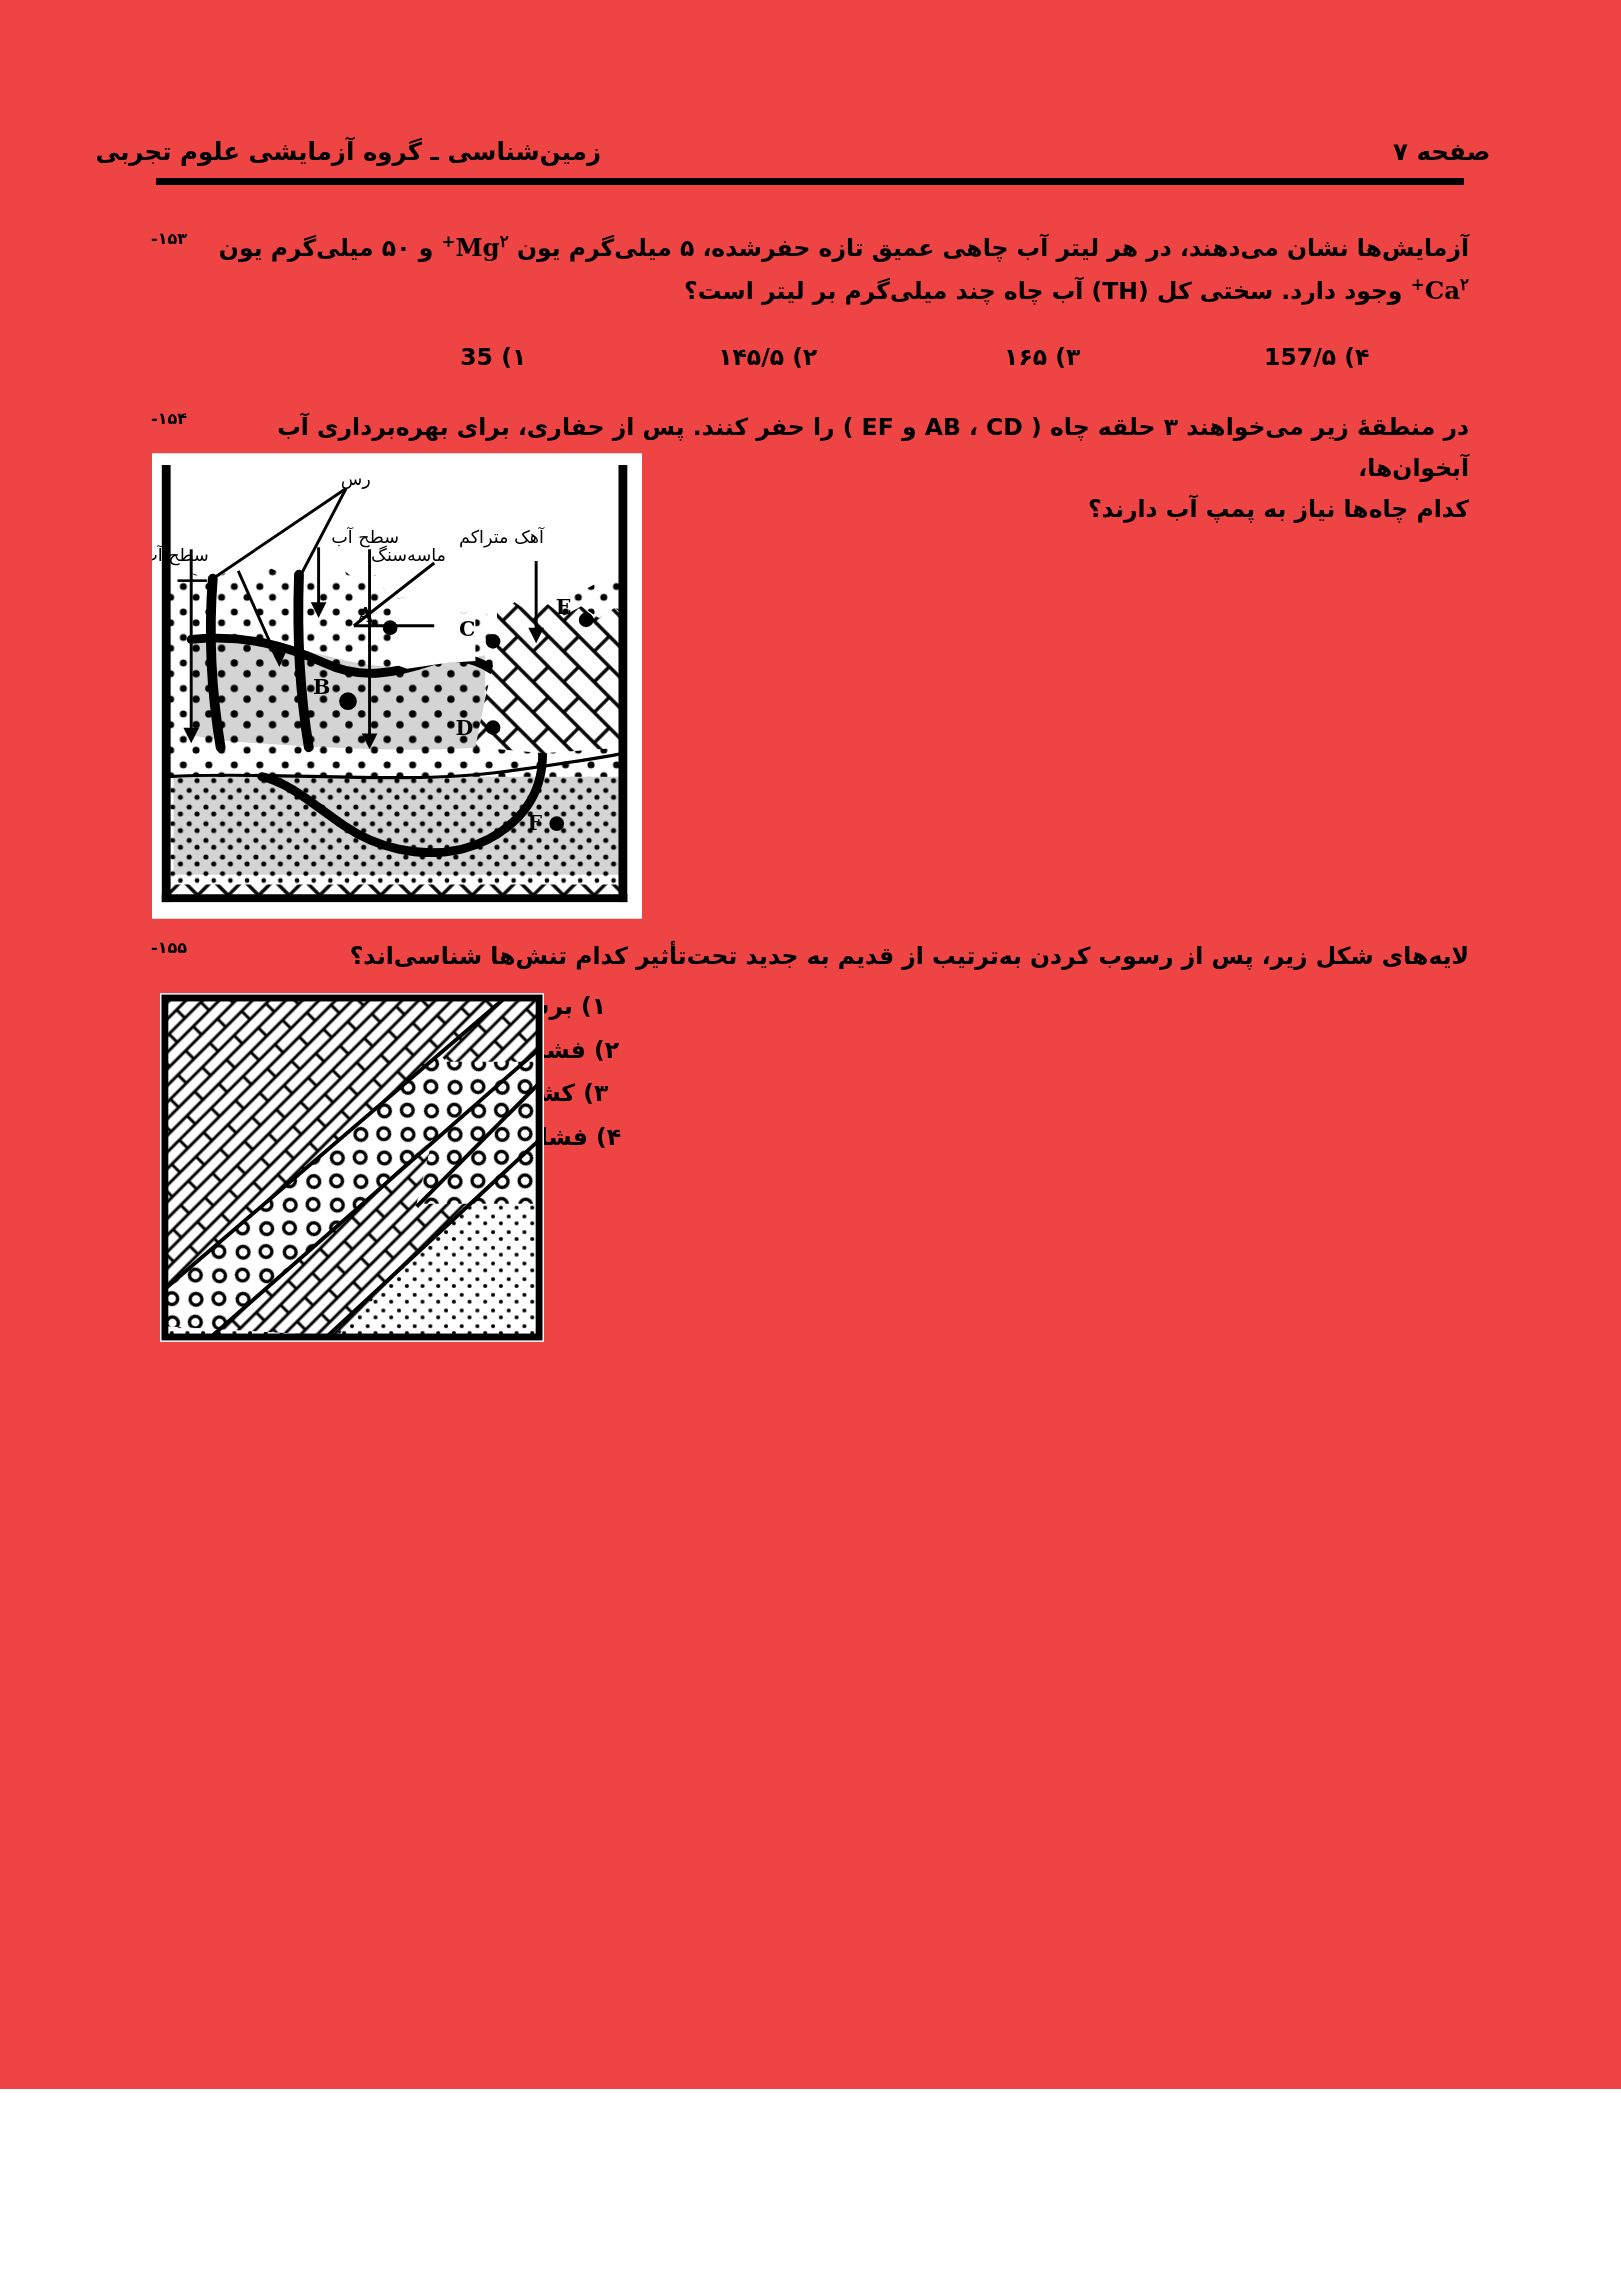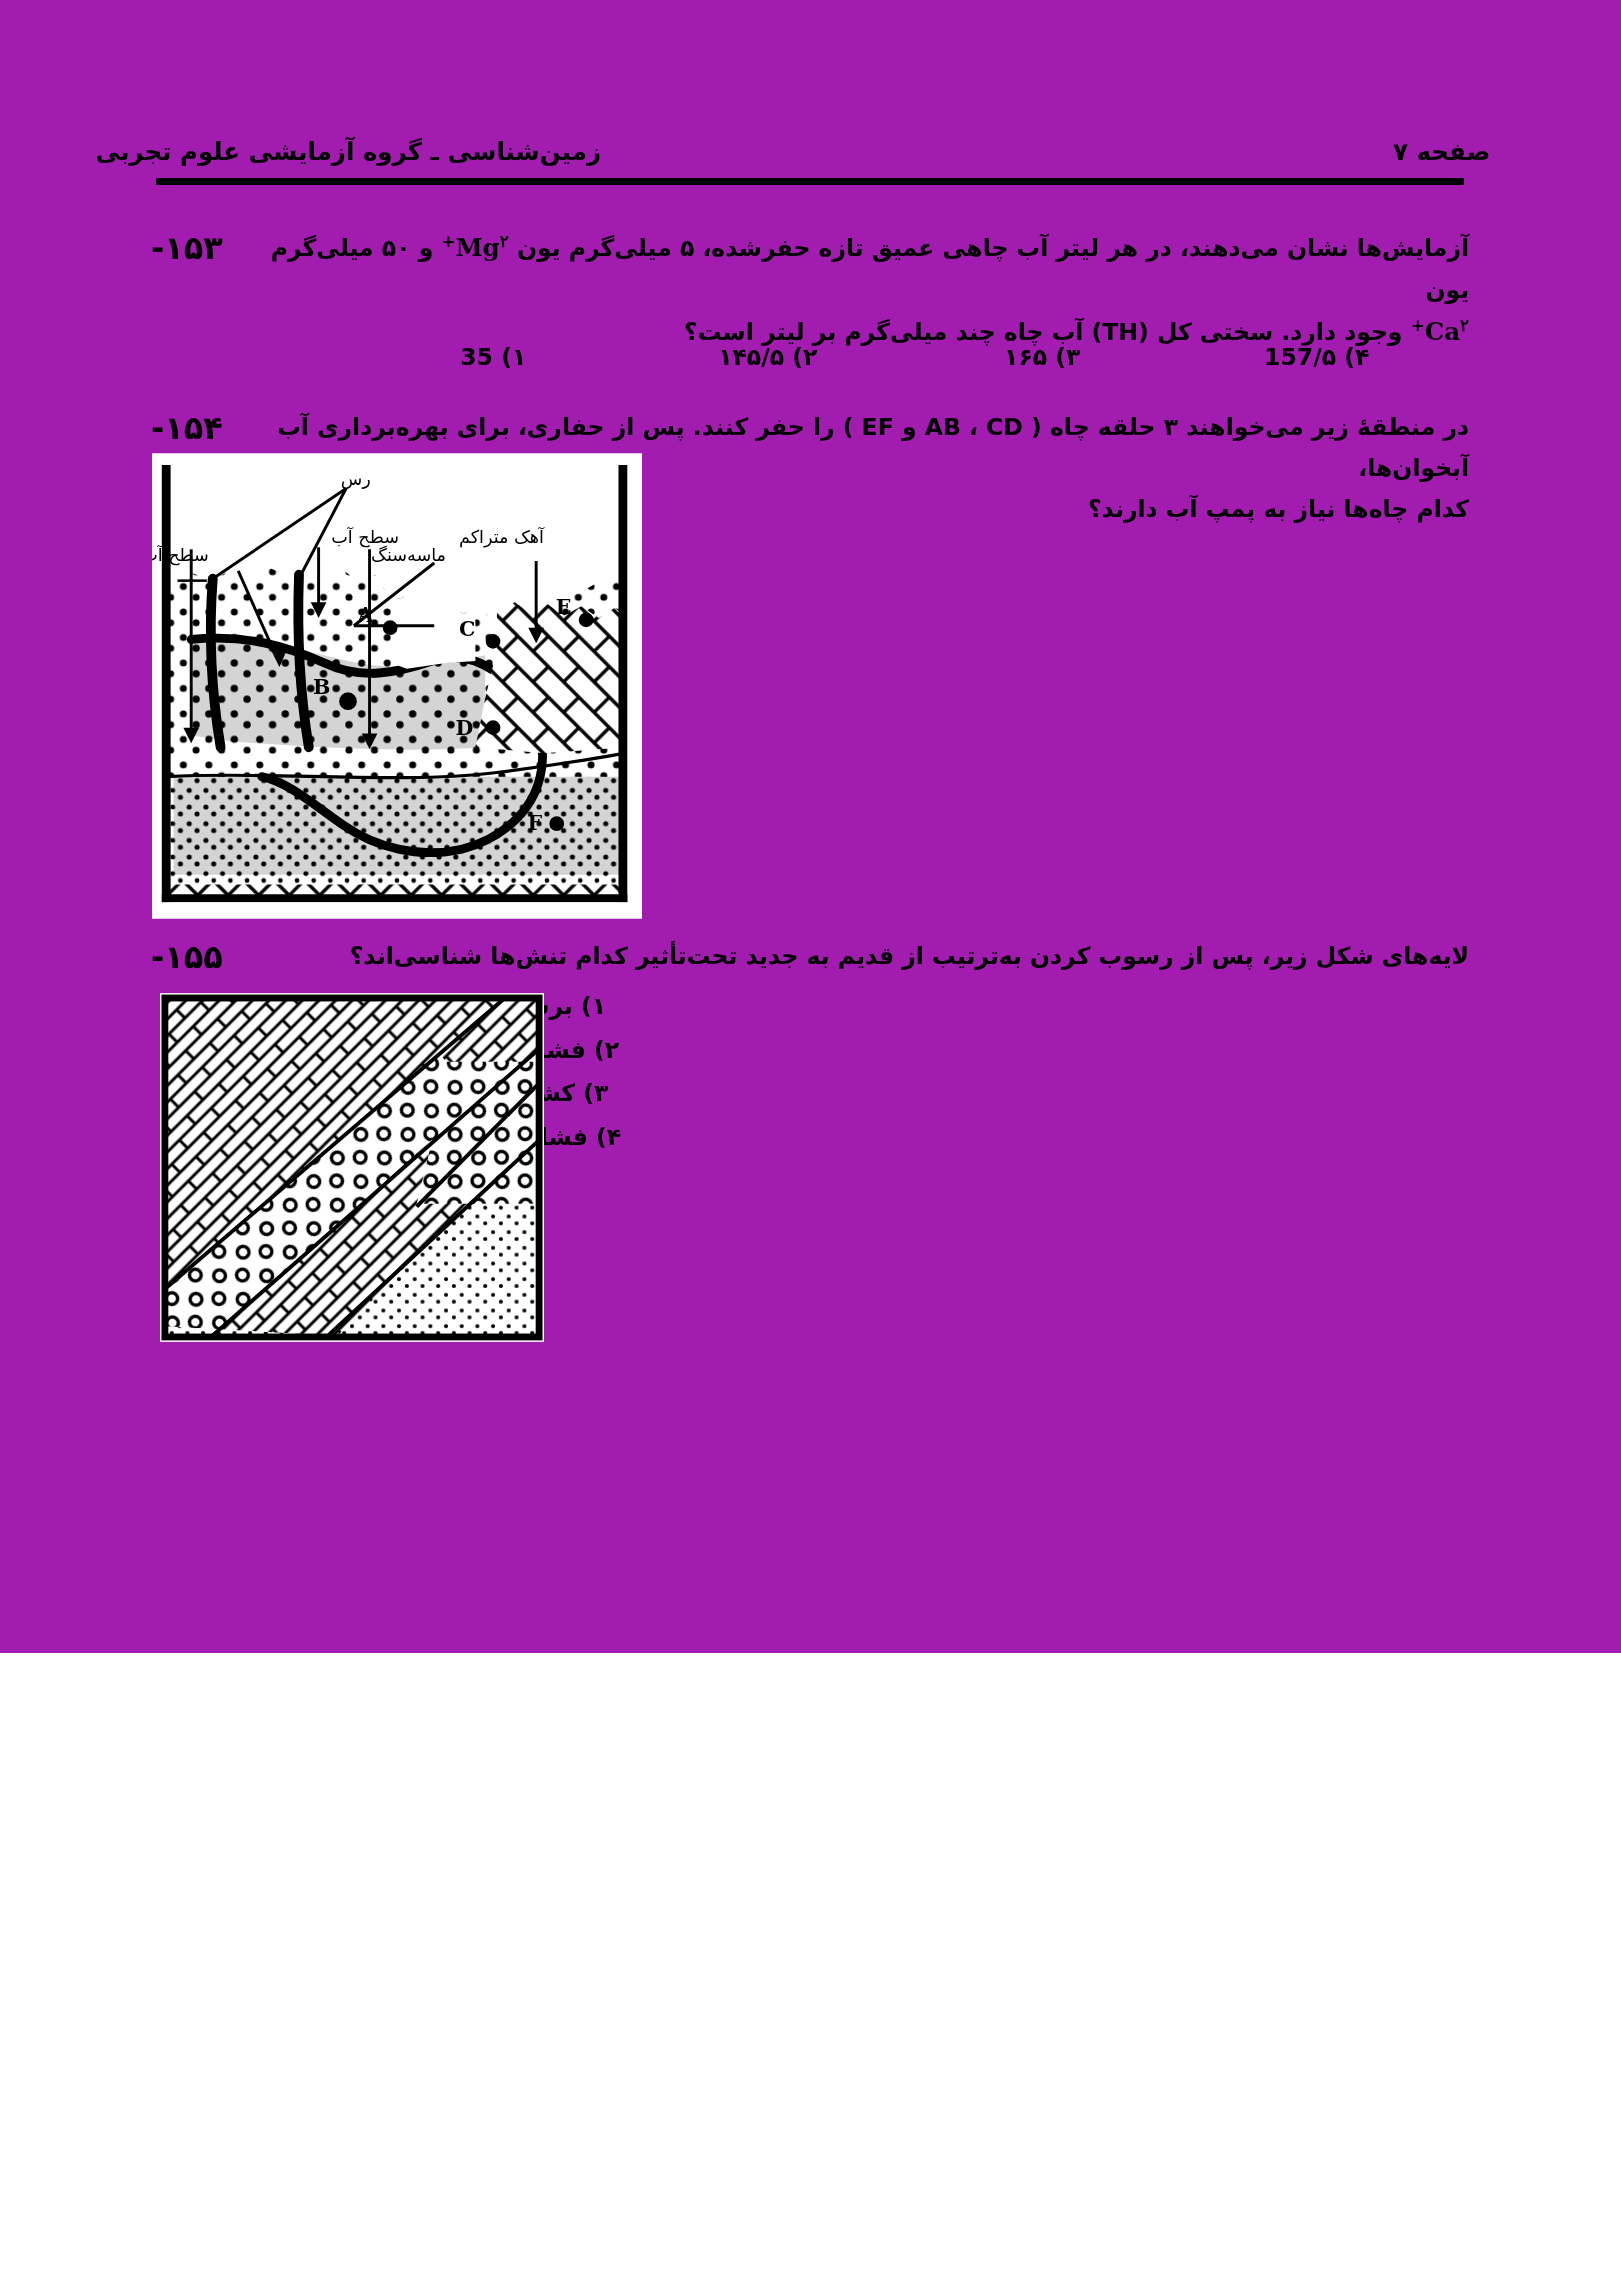--- a/index.html
+++ b/index.html
@@ -3,22 +3,22 @@
 <meta charset="utf-8">
 <style>
   html, body {
     margin: 0;
     padding: 0;
     background: #ffffff;
   }
   .page {
     position: relative;
     width: 1621px;
-    height: 1653px;
-    background: #a21caf;
+    height: 2089px;
+    background: #ef4444;
     font-family: "DejaVu Sans", "Liberation Sans", sans-serif;
     color: #000000;
     overflow: hidden;
     direction: rtl;
   }
 
   
   .header {
     position: absolute;
     top: 137px;
@@ -58,21 +58,21 @@
     width: 1318px;
   }
   .q-body {
     display: flex;
     flex-direction: row-reverse;
     justify-content: flex-start;
     align-items: flex-start;
     gap: 9.8px;
   }
   .q-num {
-    font-size: 32px;
+    font-size: 16px;
     font-weight: bold;
     white-space: nowrap;
     padding-top: 2px;
   }
   .q-text {
     font-size: 23.5px;
     font-weight: bold;
     line-height: 1.75;
     text-align: justify;
     text-align-last: right;

